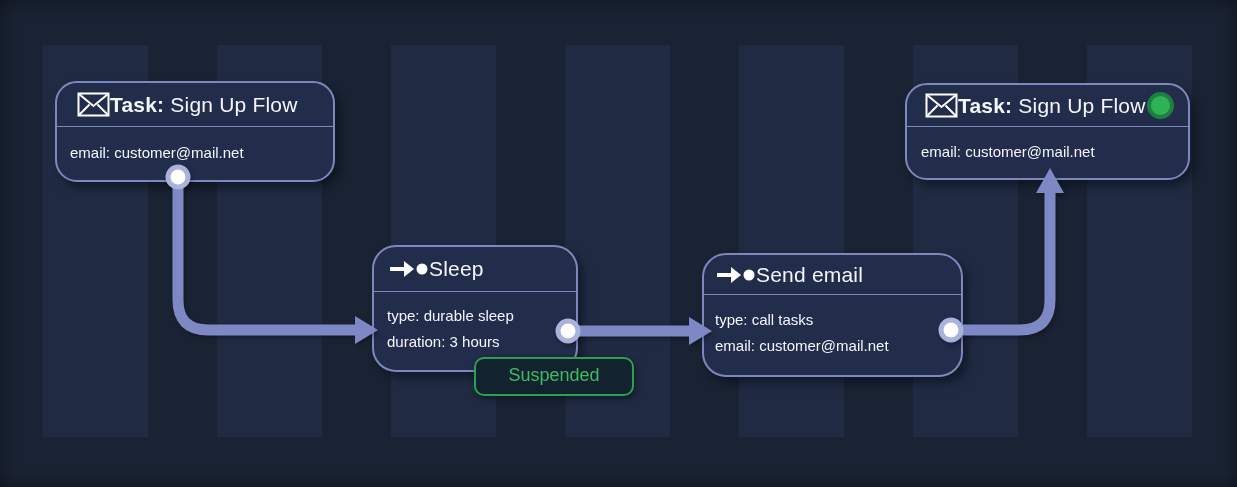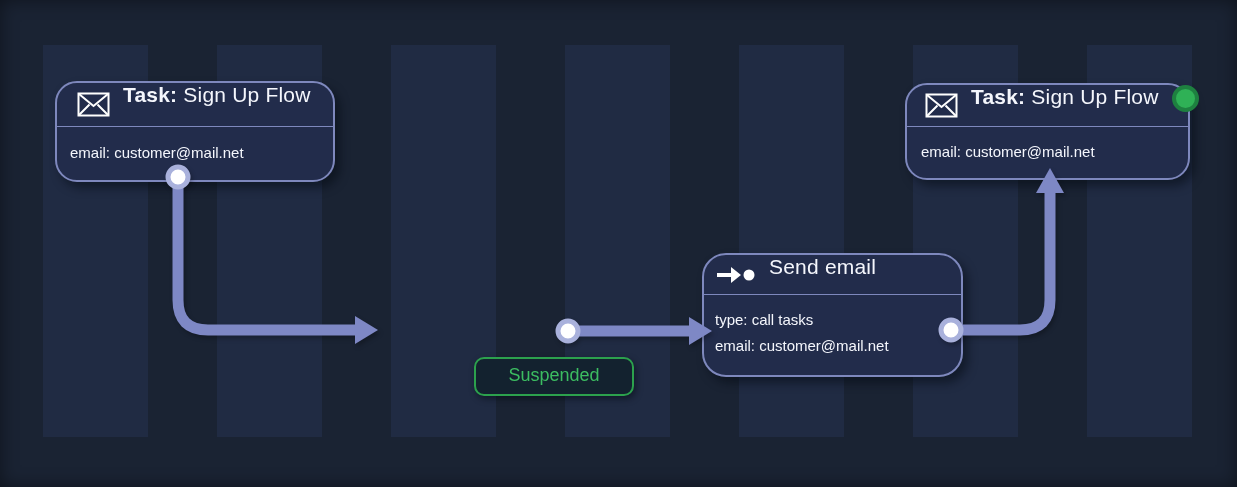--- a/index.html
+++ b/index.html
@@ -22,24 +22,23 @@
     position:absolute;
     background:#222c4b;
     border:2px solid #7e88bd;
     border-radius:22px;
     box-shadow:5px 6px 10px rgba(4,9,18,.5);
     color:#f4f6fc;
     box-sizing:border-box;
     z-index:2;
   }
   .node-header{
-    display:flex;
+    display:flex;align-items:center;
     border-bottom:1.5px solid #7e88bd;
     box-sizing:border-box;
-    gap:13px;
   }
   .node-title{font-size:21px;letter-spacing:.2px;white-space:nowrap;}
   .node-title b{font-weight:bold;margin-right:6px;}
   .node-body{
     box-sizing:border-box;
     font-size:15px;line-height:26px;
     display:flex;flex-direction:column;justify-content:center;
   }
   
   #node-task-start{left:55px;top:81px;width:280px;height:101px;}
@@ -93,20 +92,36 @@
           <path d="M2 23 L12.5 12.5 M31 23 L20.5 12.5" fill="none" stroke="#ffffff" stroke-width="2"></path>
         </svg>
       </span>
       <span class="node-title"><b>Task:</b><span>Sign Up Flow</span></span>
     </div>
     <div class="node-body">
       <span>email: customer@mail.net</span>
     </div>
   </div>
 
+  <div class="node" id="node-sleep">
+    <div class="node-header">
+      <span class="icon">
+        <svg width="40" height="20" viewBox="0 0 40 20">
+          <path d="M1 10 L19 10" stroke="#ffffff" stroke-width="4" fill="none"></path>
+          <path d="M15 2 L25 10 L15 18 Z" fill="#ffffff"></path>
+          <circle cx="33" cy="10" r="5.5" fill="#ffffff"></circle>
+        </svg>
+      </span>
+      <span class="node-title"><span>Sleep</span></span>
+    </div>
+    <div class="node-body">
+      <span>type: durable sleep</span>
+      <span>duration: 3 hours</span>
+    </div>
+  </div>
 
   <div class="node" id="node-send-email">
     <div class="node-header">
       <span class="icon">
         <svg width="40" height="20" viewBox="0 0 40 20">
           <path d="M1 10 L19 10" stroke="#ffffff" stroke-width="4" fill="none"></path>
           <path d="M15 2 L25 10 L15 18 Z" fill="#ffffff"></path>
           <circle cx="33" cy="10" r="5.5" fill="#ffffff"></circle>
         </svg>
       </span>

